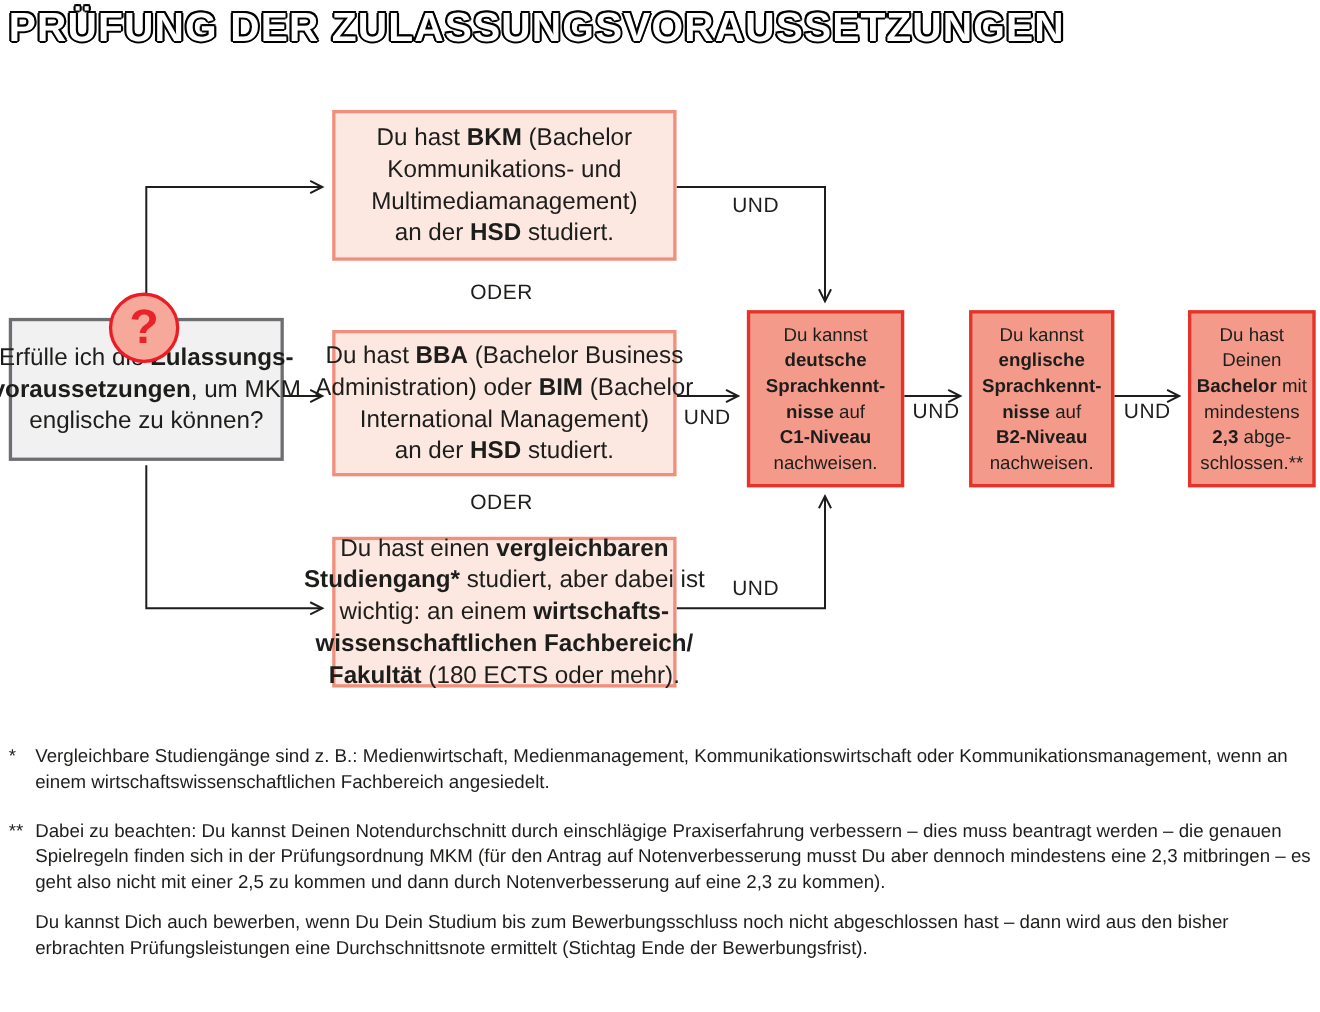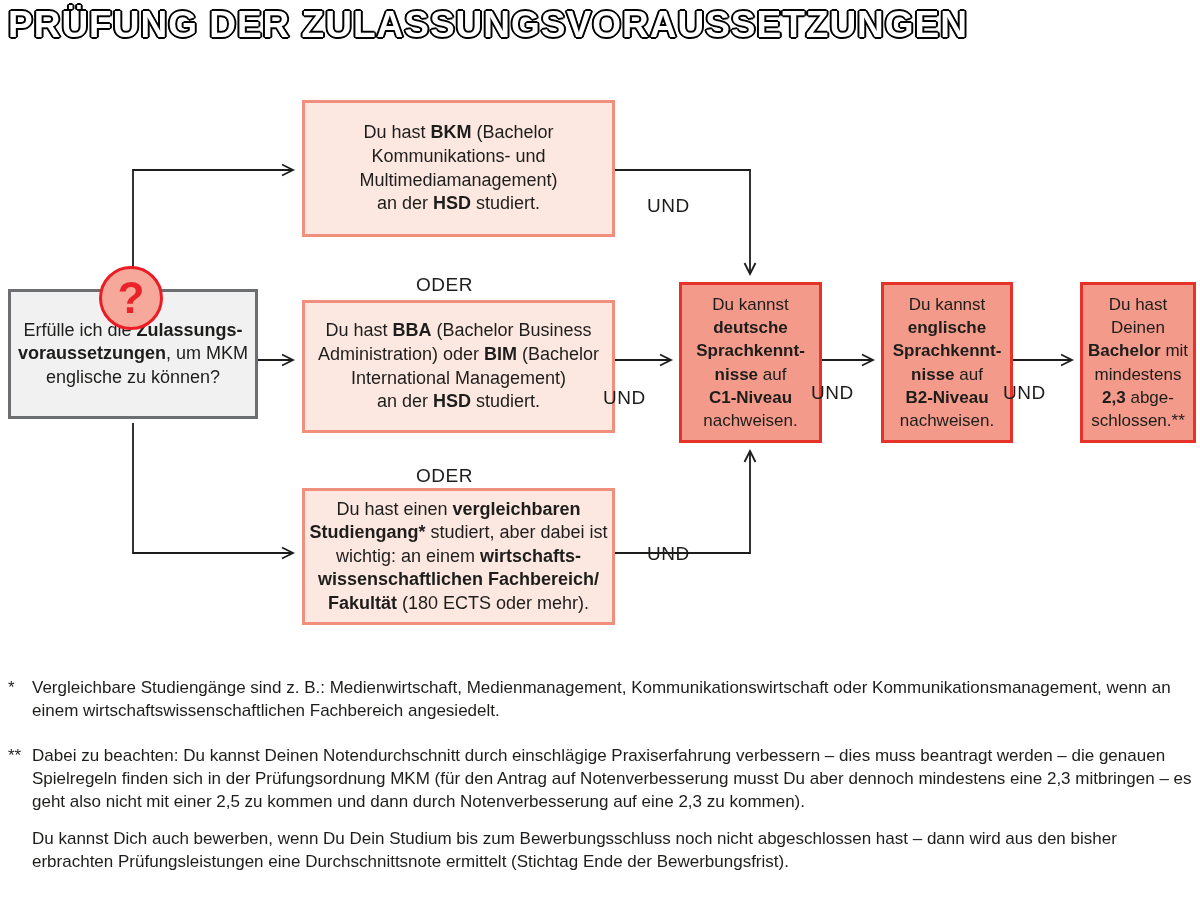--- a/index.html
+++ b/index.html
@@ -29,21 +29,21 @@
     font-size:37px;font-weight:700;letter-spacing:1px;
     color:#ffffff;white-space:nowrap;
     text-shadow:
       2px 0 0 #000,-2px 0 0 #000,0 2px 0 #000,0 -2px 0 #000,
       1.4px 1.4px 0 #000,-1.4px -1.4px 0 #000,1.4px -1.4px 0 #000,-1.4px 1.4px 0 #000;
   }
   svg.connectors{position:absolute;left:0;top:0;z-index:0;}
   .fbox{
     position:absolute;z-index:1;box-sizing:border-box;
     display:flex;flex-direction:column;justify-content:center;align-items:center;
-    text-align:center;font-size:18px;line-height:1.31;
+    text-align:center;font-size:22px;line-height:1.31;
   }
   .fbox .tline{white-space:nowrap;}
   .fbox .b{font-weight:700;}
   .box-gray{background:var(--gray-fill);border:3px solid var(--gray-border);}
   .box-pink{background:var(--pink-fill);border:3px solid var(--pink-border);}
   .box-red{background:var(--red-fill);border:3px solid var(--red-border);font-size:17px;line-height:1.37;}
   #box-start{left:8px;top:289px;width:250px;height:130px;}
   #box-bkm{left:302px;top:100px;width:313px;height:137px;}
   #box-bba{left:302px;top:300px;width:313px;height:133px;}
   #box-vergleich{left:302px;top:488px;width:313px;height:137px;text-align:center;}
@@ -52,21 +52,21 @@
   #box-bachelor{left:1080px;top:282px;width:116px;height:161px;}
   #qcircle{
     position:absolute;z-index:2;left:99px;top:266px;width:64px;height:64px;
     box-sizing:border-box;border-radius:50%;
     background:#f6a89b;border:3px solid var(--question-red);
     display:flex;align-items:center;justify-content:center;
     font-size:44px;font-weight:700;color:#e8232a;
   }
   .conn-label{
     position:absolute;z-index:1;font-size:19px;letter-spacing:0.5px;
-    width:80px;text-align:left;color:var(--text-color);margin-top:18px;
+    width:80px;text-align:center;color:var(--text-color);
   }
   #lbl-oder-1{left:416px;top:256px;}
   #lbl-oder-2{left:416px;top:447px;}
   #lbl-und-top{left:647px;top:177px;}
   #lbl-und-mid{left:603px;top:369px;}
   #lbl-und-bottom{left:647px;top:525px;}
   #lbl-und-r1{left:811px;top:364px;}
   #lbl-und-r2{left:1003px;top:364px;}
   #footnotes{
     position:absolute;left:8px;top:676px;width:1186px;

